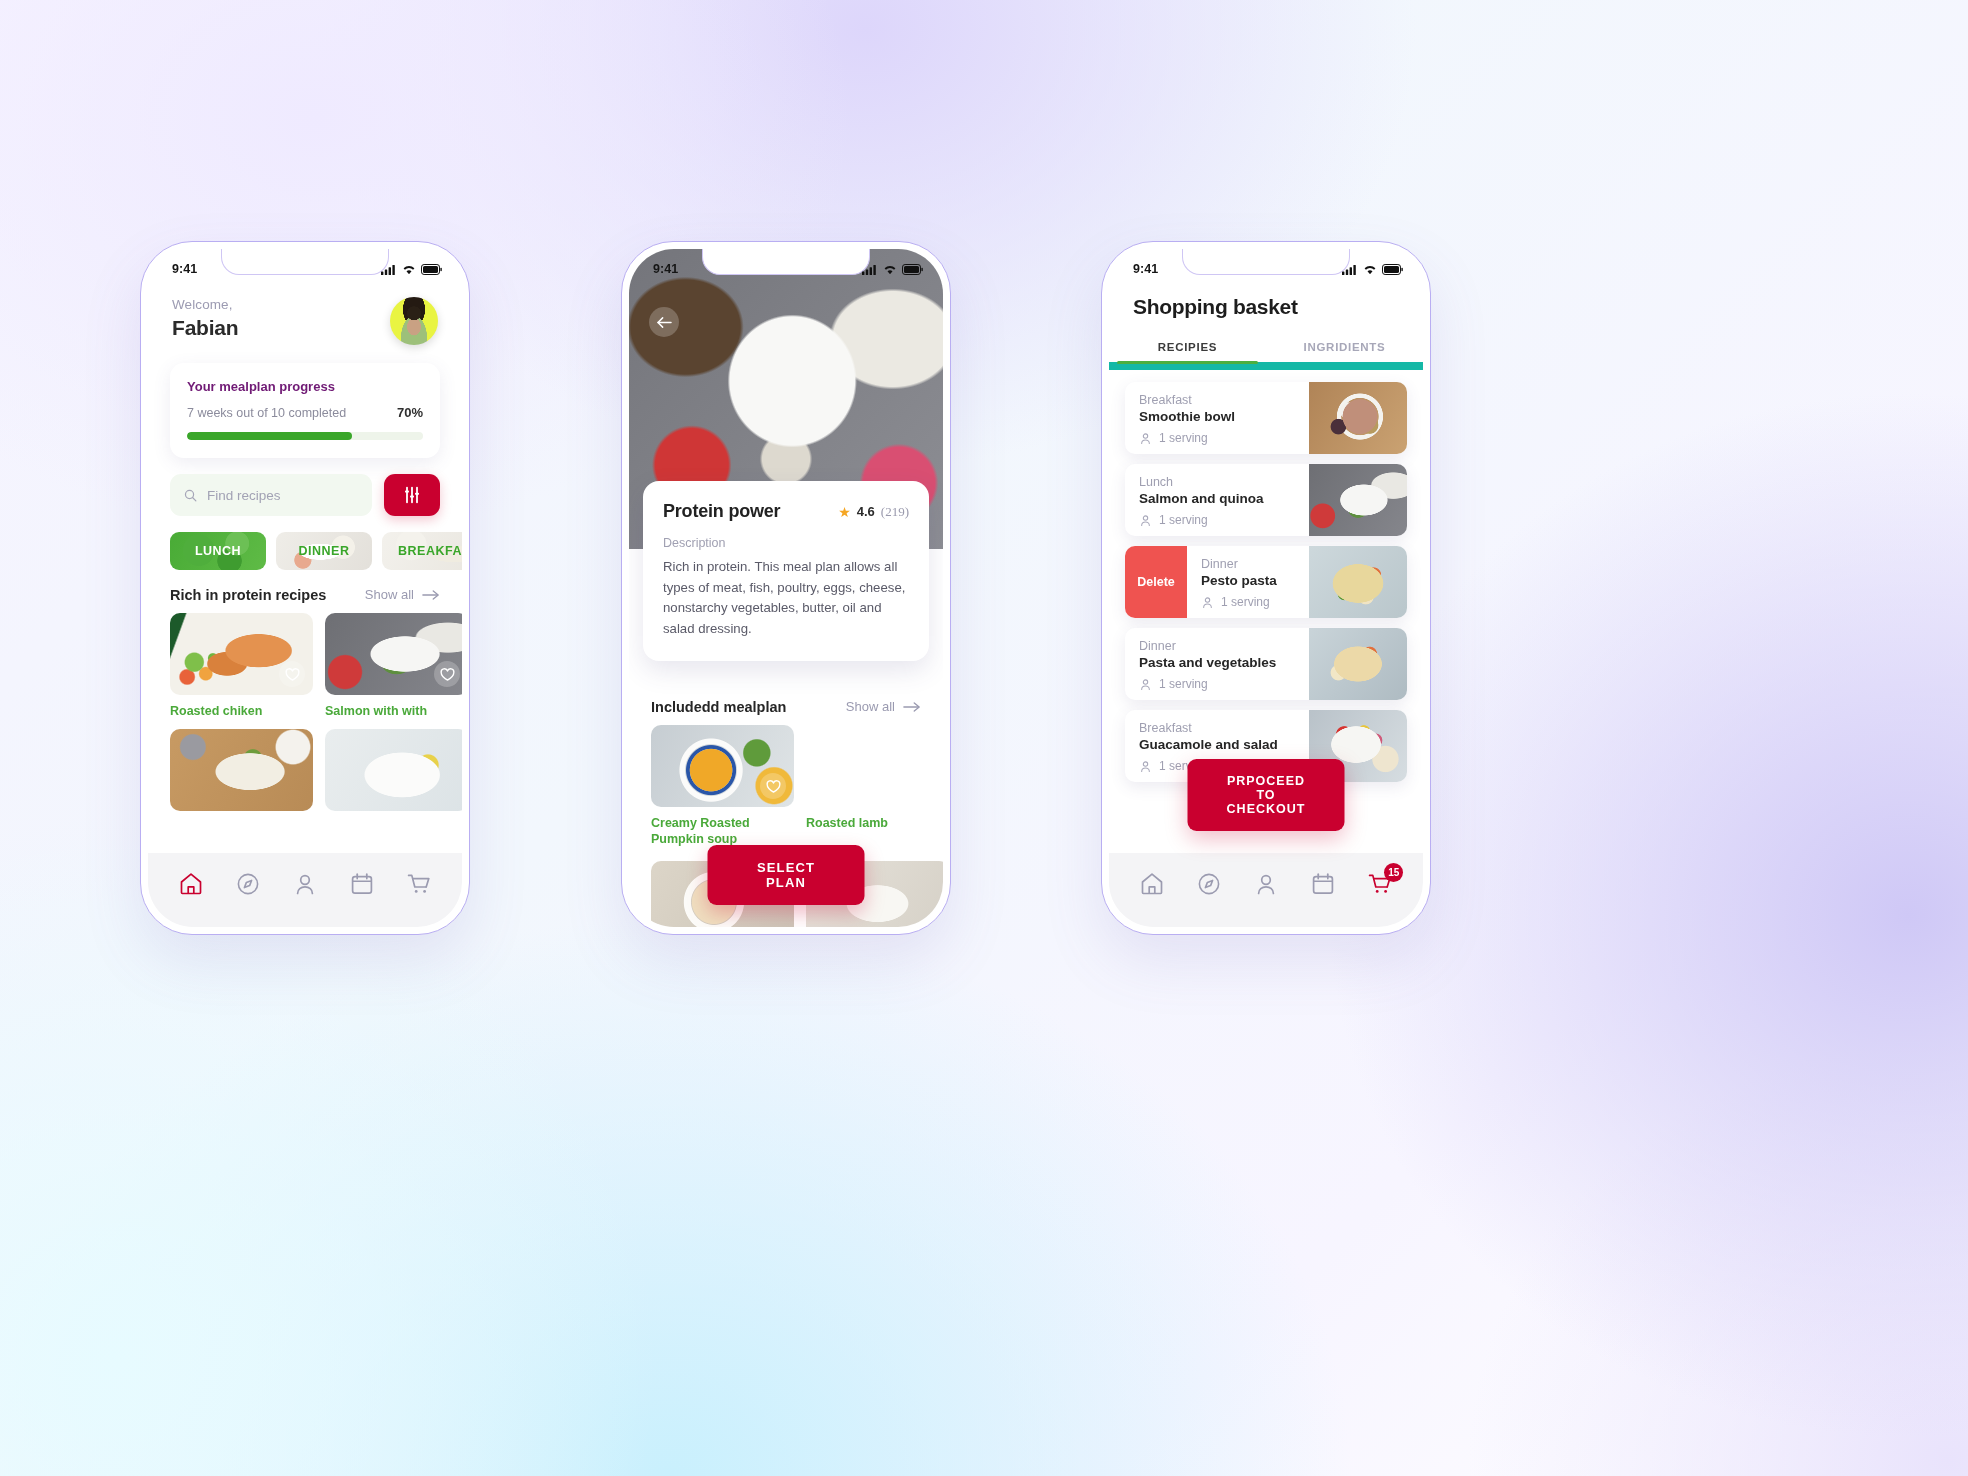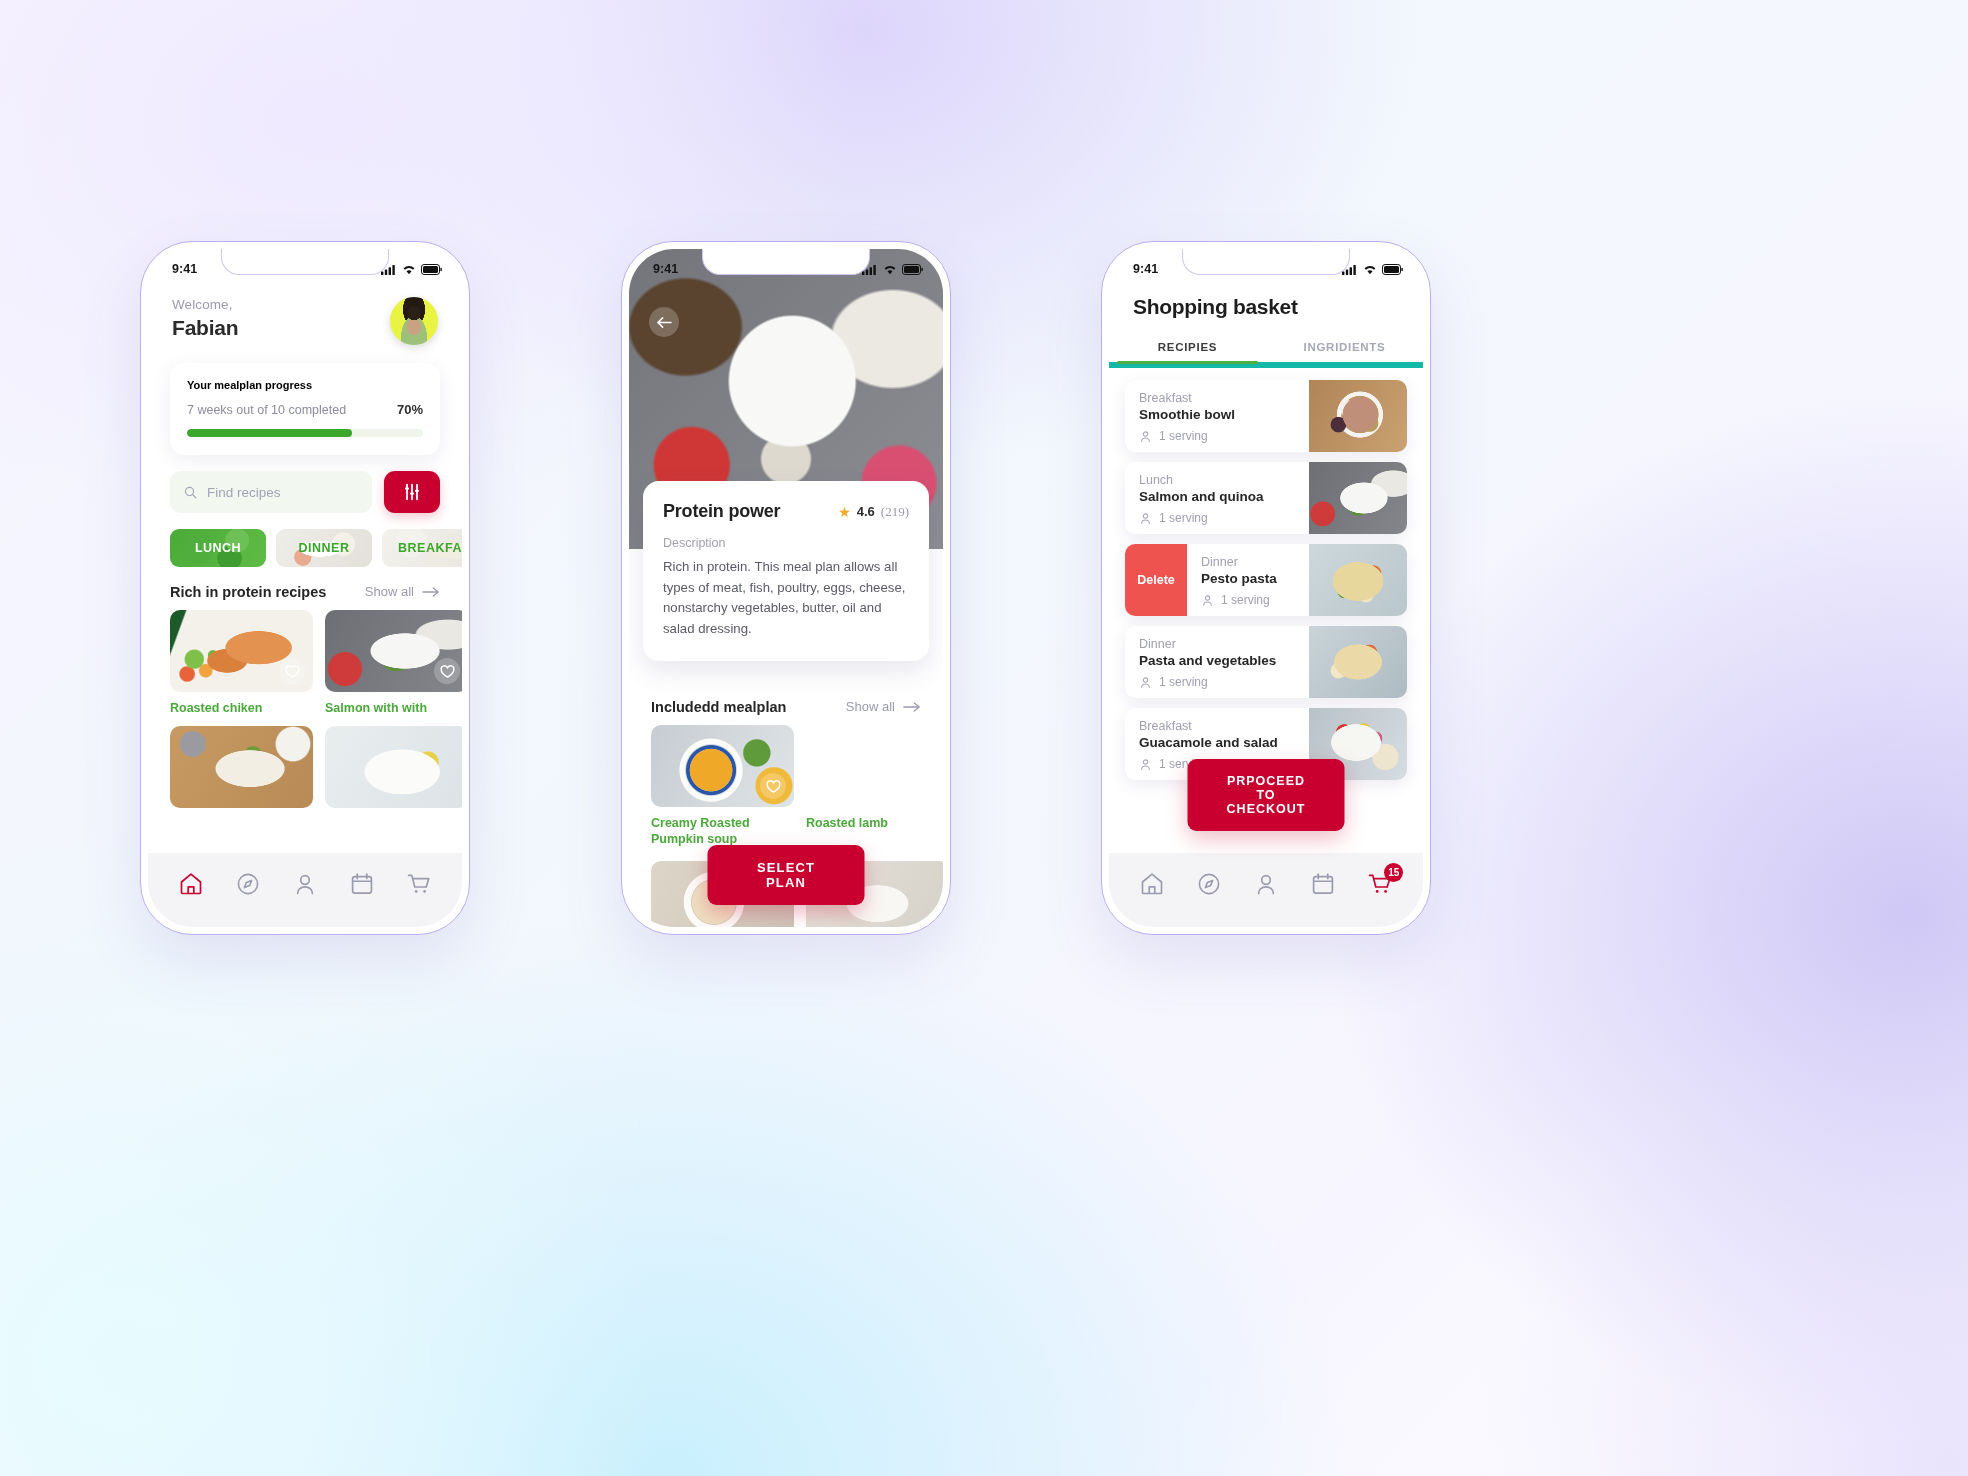--- a/index.html
+++ b/index.html
@@ -76,21 +76,21 @@
     flex: none;
   }
 
   .progress-card {
     margin: 18px 22px 0 22px;
     background: #fff;
     border-radius: 14px;
     box-shadow: 0 5px 18px rgba(86, 80, 140, .10);
     padding: 16px 17px 18px 17px;
   }
-  .progress-title { font-size: 11px; font-weight: 700; color: #000000; }
+  .progress-title { font-size: 13px; font-weight: 700; color: #701a75; }
   .progress-row { display: flex; justify-content: space-between; align-items: center; margin-top: 11px; }
   .progress-sub { font-size: 12.5px; color: #8b8b9c; }
   .progress-pct { font-size: 13px; font-weight: 700; color: #2f2f2f; }
   .bar { margin-top: 12px; height: 8px; border-radius: 6px; background: #eef4ea; overflow: hidden; }
   .bar > i { display: block; height: 100%; border-radius: 6px; background: #3aa62a; }
 
   .p1-q { margin: 22px 22px 0 22px; font-size: 18.5px; font-weight: 700; color: #262626; line-height: 1.32; letter-spacing:-.2px;}
 
   .searchrow { display: flex; gap: 12px; margin: 16px 22px 0 22px; align-items: stretch; }
   .searchbox {
@@ -165,21 +165,21 @@
     position: absolute; left: 50%; transform: translateX(-50%); bottom: 22px;
     background: #c9002f; color: #fff; border: 0; border-radius: 9px;
     padding: 15px 36px; font-size: 13px; font-weight: 700; letter-spacing: 1.1px;
     font-family: "Liberation Sans", sans-serif; cursor: pointer; z-index: 30;
     box-shadow: 0 8px 20px rgba(201,0,47,.28);
   }
 
   
   #phone3 { left: 1101px; top: 241px; }
   .p3-title { margin: 46px 24px 0 24px; font-size: 21px; font-weight: 700; color: #1d1d1d; letter-spacing:-.3px; }
-  .tabs { display: flex; margin: 14px 0 2px 0; border-bottom: 6px solid #14b8a6; justify-content: space-between; }
+  .tabs { display: flex; margin: 14px 0 2px 0; border-bottom: 8px solid #14b8a6; justify-content: space-between; }
   .tabs .t {
     flex: 1; text-align: center; padding: 8px 0 9px 0; font-size: 11.5px; font-weight: 700;
     letter-spacing: .7px; color: #a7a7b8; cursor: pointer; position: relative;
   }
   .tabs .t.active { color: #3b3b3b; }
   .tabs .t.active::after { content: ""; position: absolute; left: 8px; right: 8px; bottom: -2px; height: 3px; background: #4caf3f; border-radius: 2px; }
   .basket { margin: 12px 16px 0 16px; }
   .bitem {
     display: flex; align-items: stretch; background: #fff; border-radius: 10px;
     box-shadow: 0 5px 16px rgba(80,74,130,.11); margin-bottom: 10px; overflow: hidden; height: 72px;

